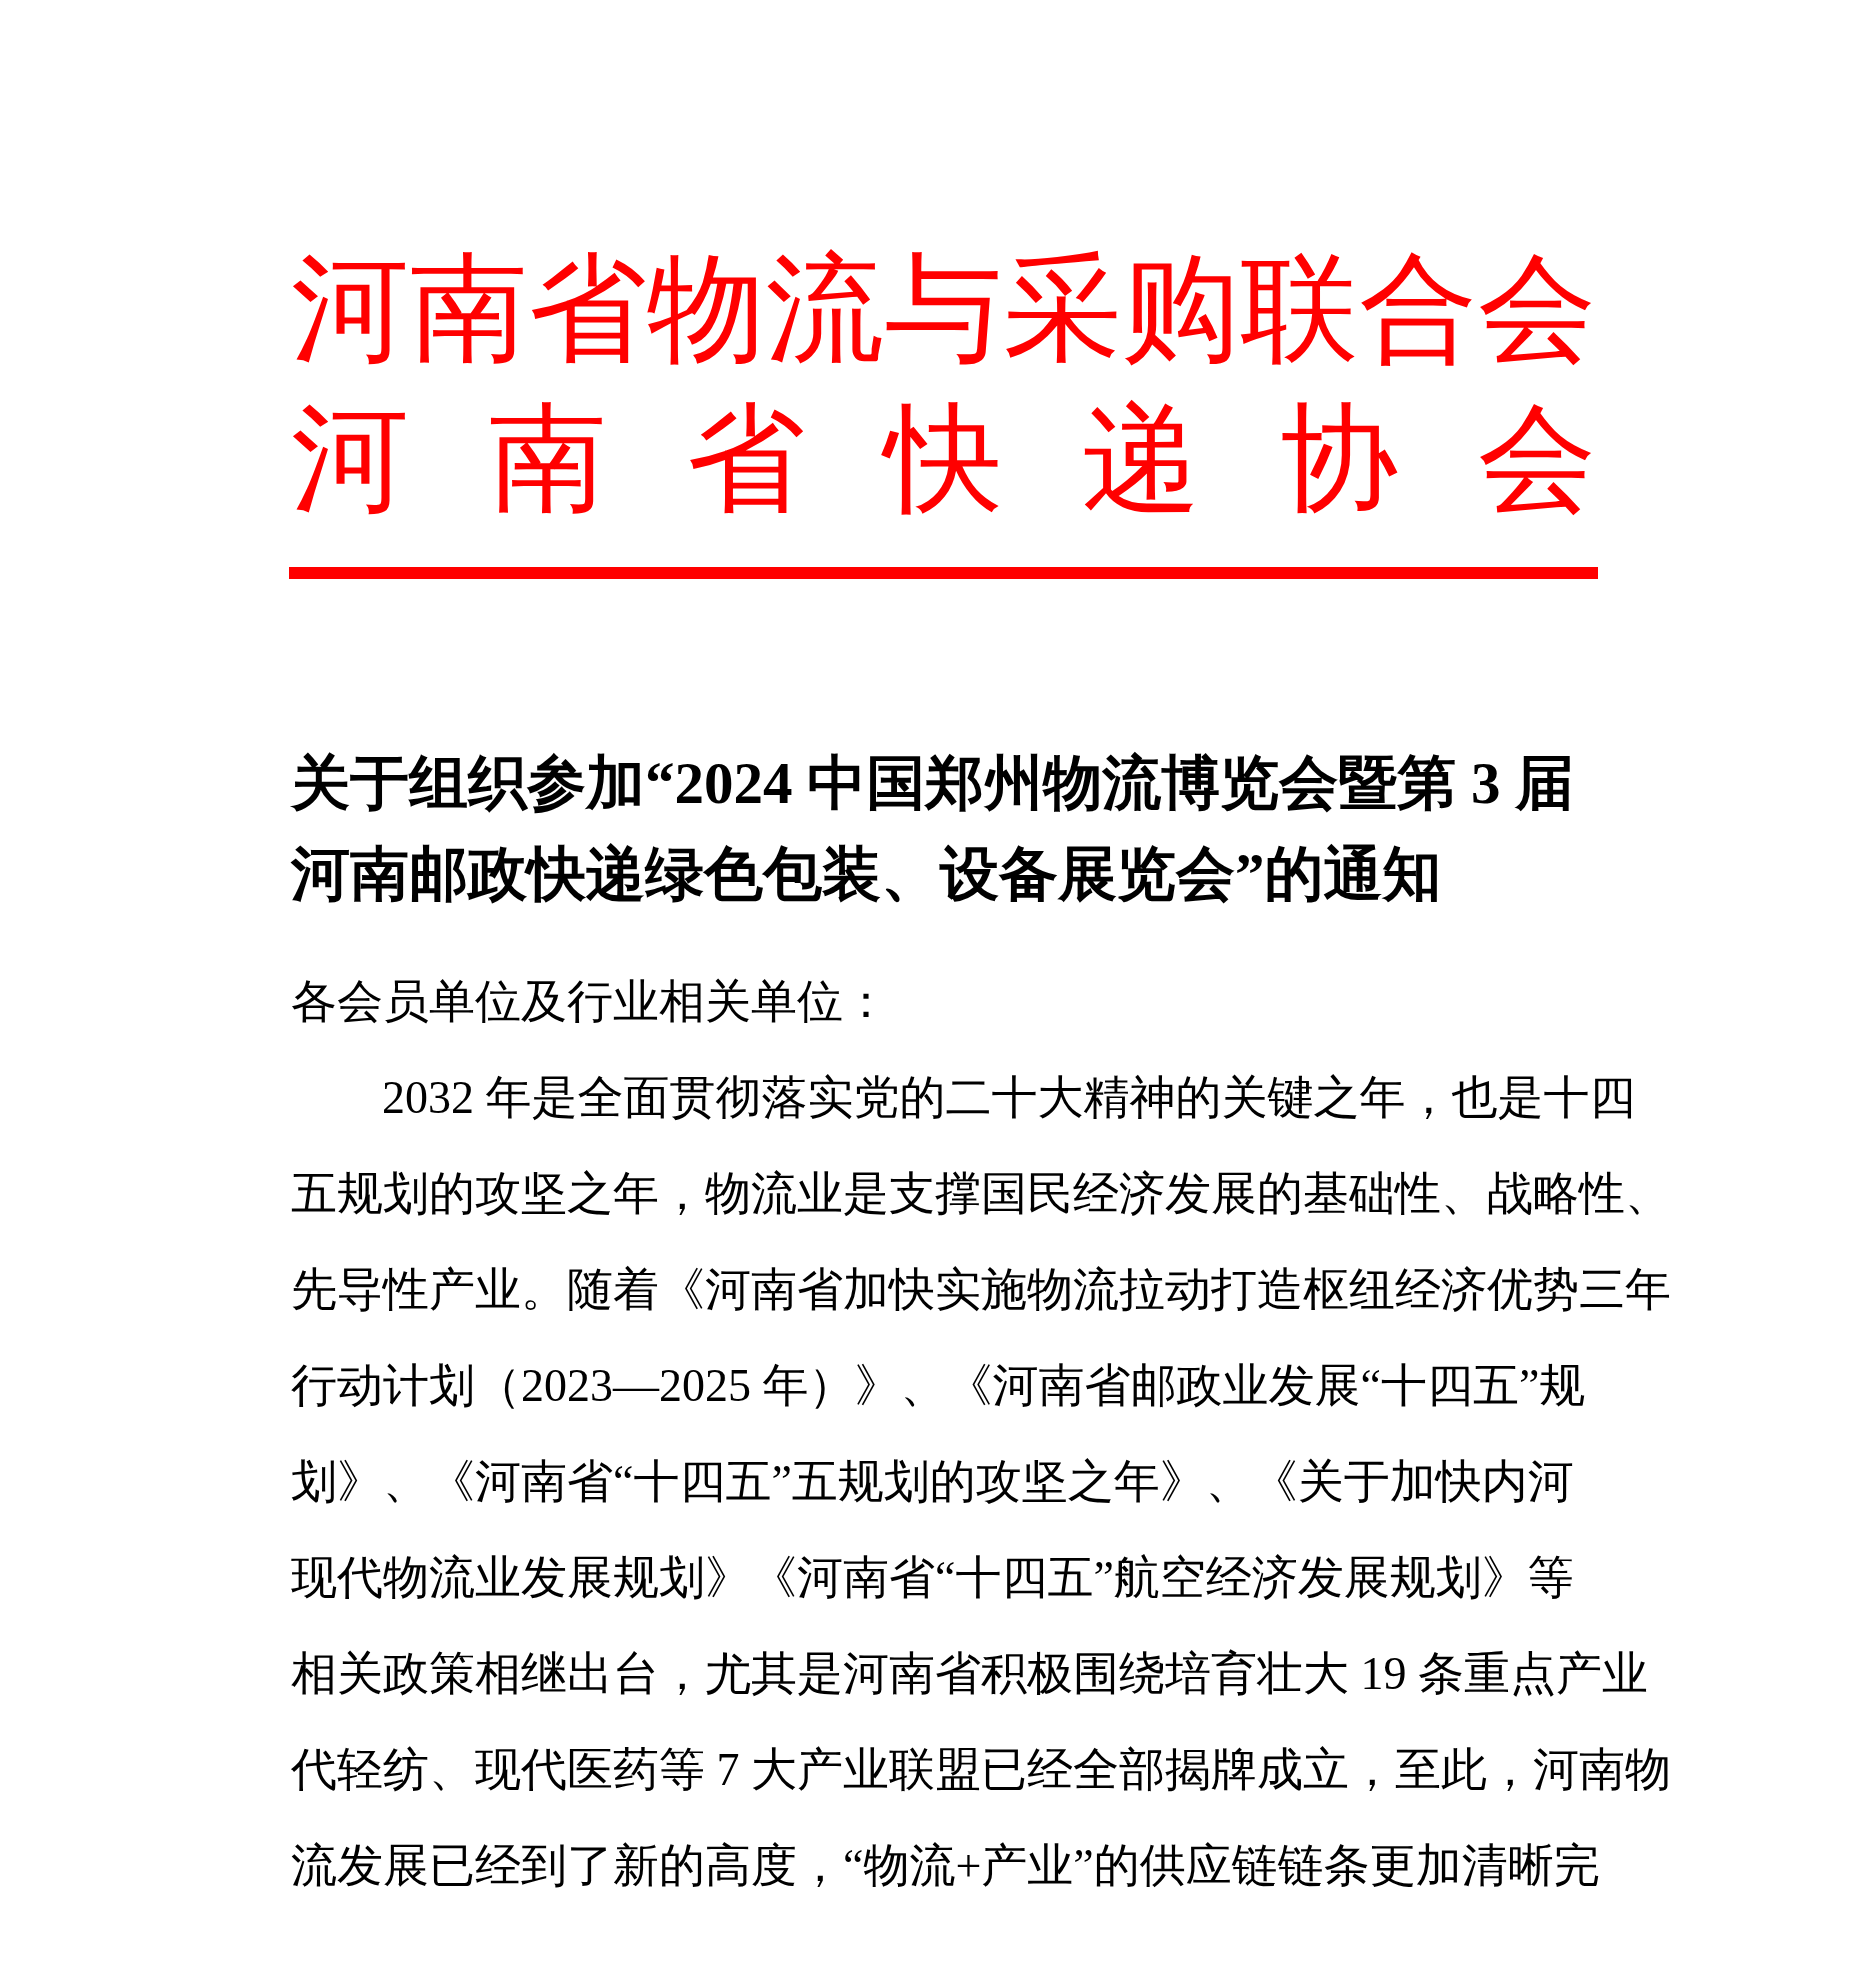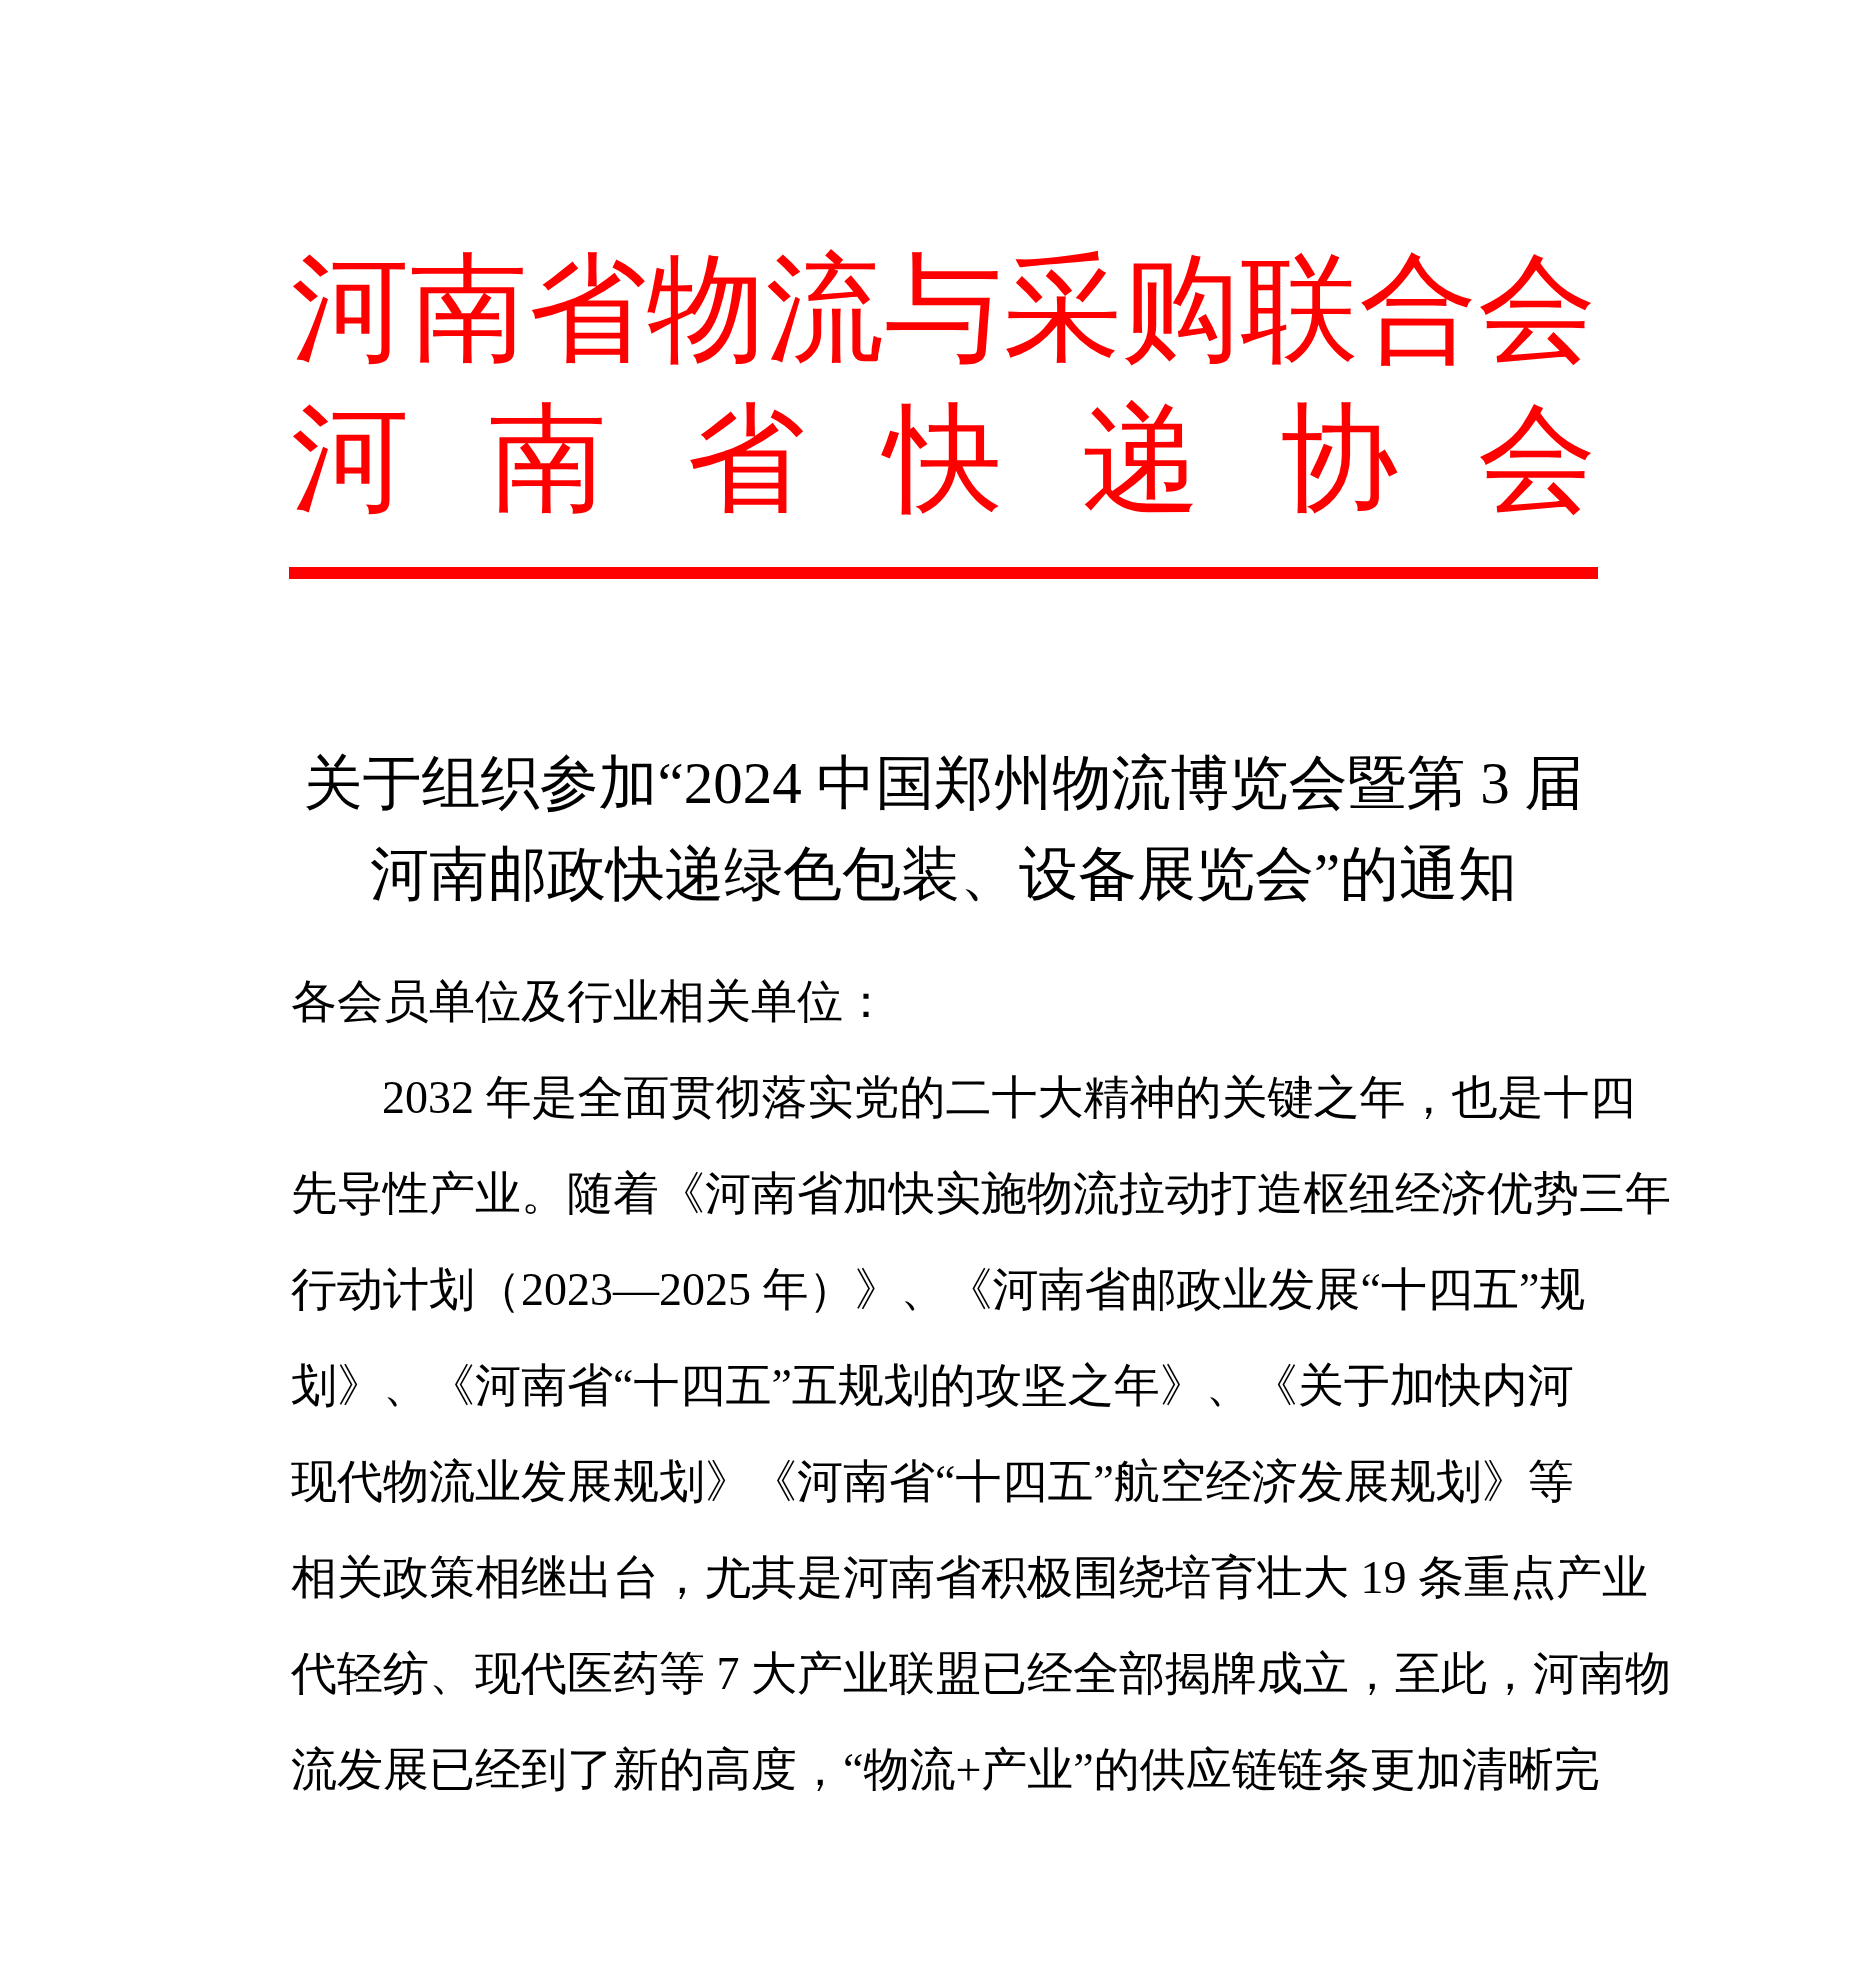--- a/index.html
+++ b/index.html
@@ -36,22 +36,21 @@
     width: 1309px;
     height: 11.8px;
     background: var(--red);
   }
   
   .title-block {
     position: absolute;
     left: 291px;
     top: 698px;
     width: 1305px;
-    text-align: center;
-    font-weight: 400;
+    font-weight: 700;
     font-size: 59px;
     line-height: 91px;
   }
   .title-line { white-space: nowrap; }
   
   .body-block {
     position: absolute;
     left: 291px;
     top: 954px;
     width: 1305px;
@@ -96,20 +95,21 @@
 
   <h1 class="title-block">
     <div class="title-line">关于组织参加“2024 中国郑州物流博览会暨第 3 届</div>
     <div class="title-line">河南邮政快递绿色包装、设备展览会”的通知</div>
   </h1>
 
   <main class="body-block">
     <div class="salutation">各会员单位及行业相关单位：</div>
     <div class="para">
         <div class="body-line">2032 年是全面贯彻落实党的二十大精神的关键之年，也是十四</div>
+        <div class="body-line">五规划的攻坚之年，物流业是支撑国民经济发展的基础性、战略性、</div>
         <div class="body-line">先导性产业。随着《河南省加快实施物流拉动打造枢纽经济优势三年</div>
         <div class="body-line">行动计划（2023—2025 年）》、《河南省邮政业发展“十四五”规</div>
         <div class="body-line">划》、《河南省“十四五”五规划的攻坚之年》、《关于加快内河</div>
         <div class="body-line">现代物流业发展规划》《河南省“十四五”航空经济发展规划》等</div>
         <div class="body-line">相关政策相继出台，尤其是河南省积极围绕培育壮大 19 条重点产业</div>
         <div class="body-line">代轻纺、现代医药等 7 大产业联盟已经全部揭牌成立，至此，河南物</div>
         <div class="body-line">流发展已经到了新的高度，“物流+产业”的供应链链条更加清晰完</div>
       </div>
 
   </main>

